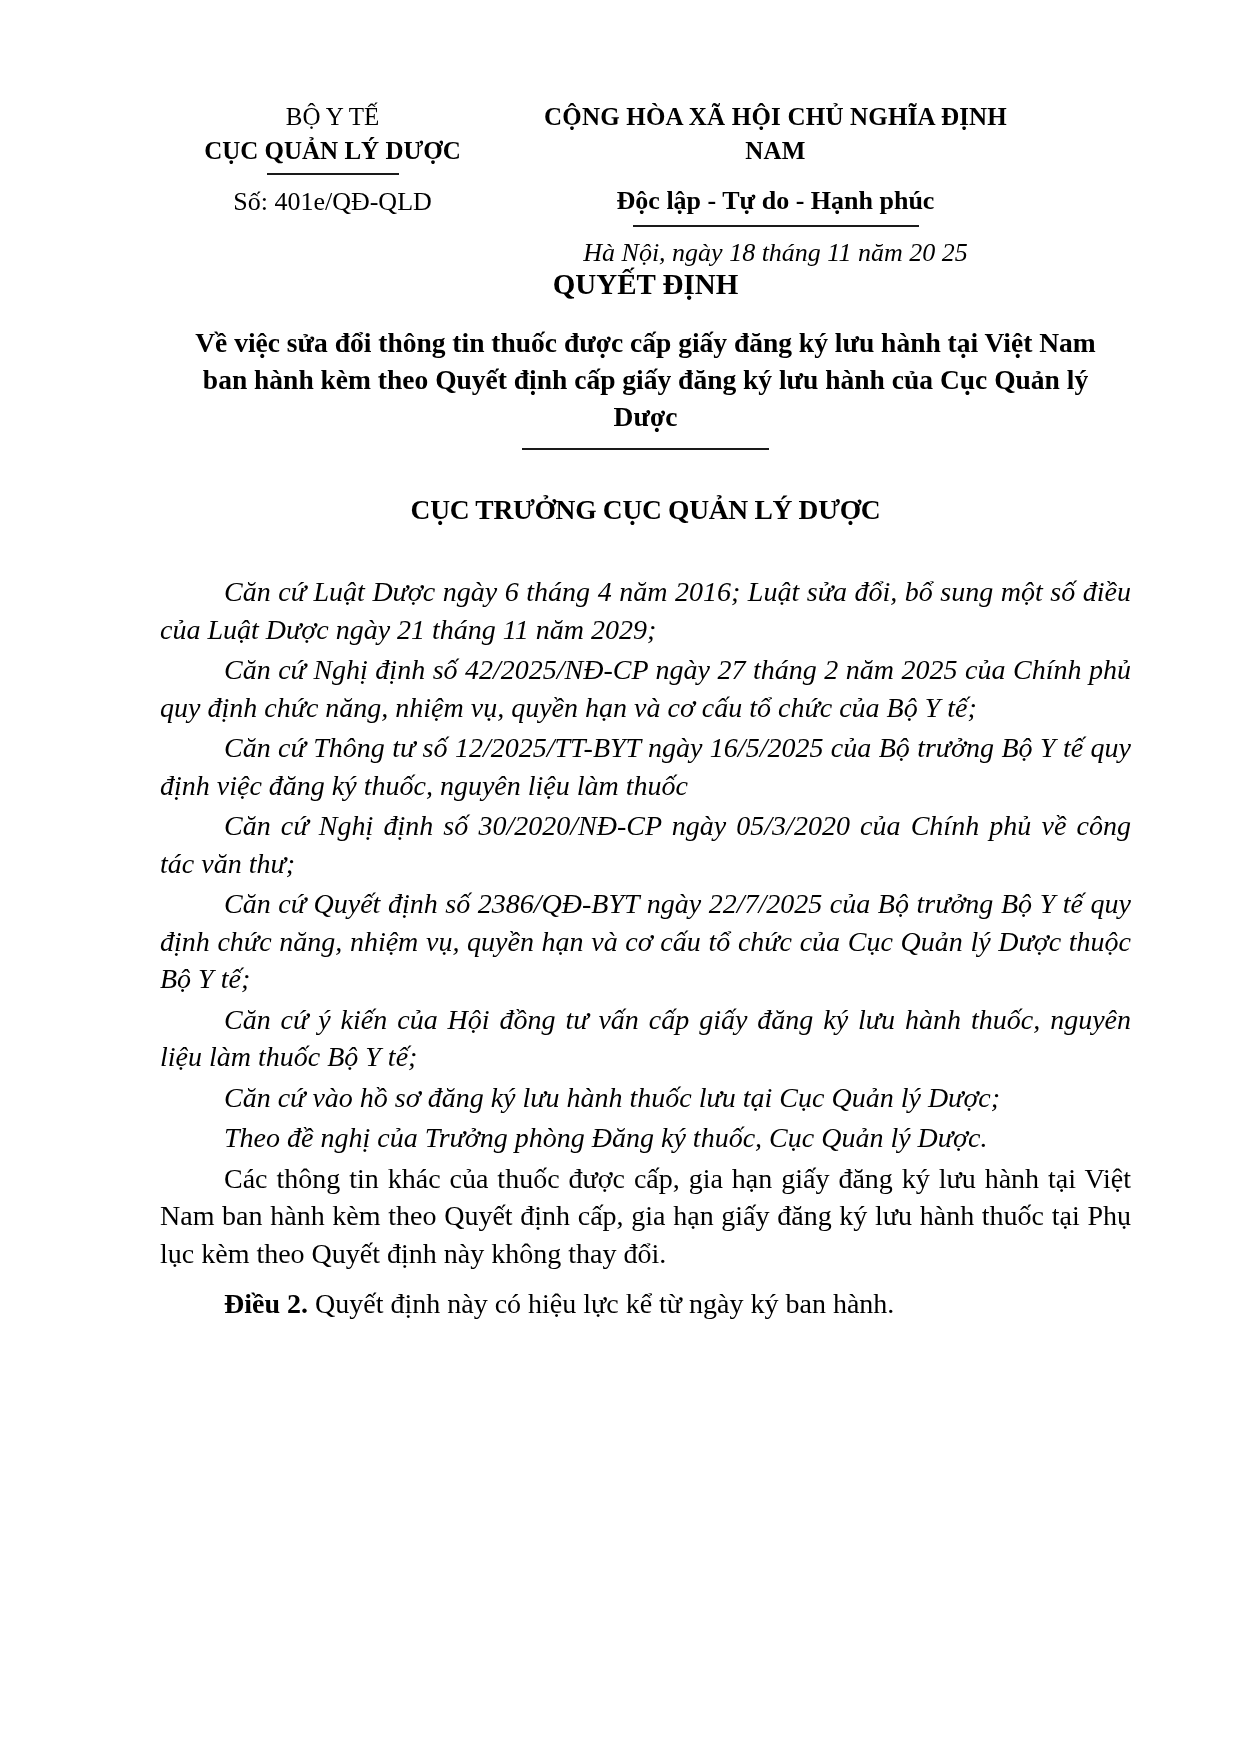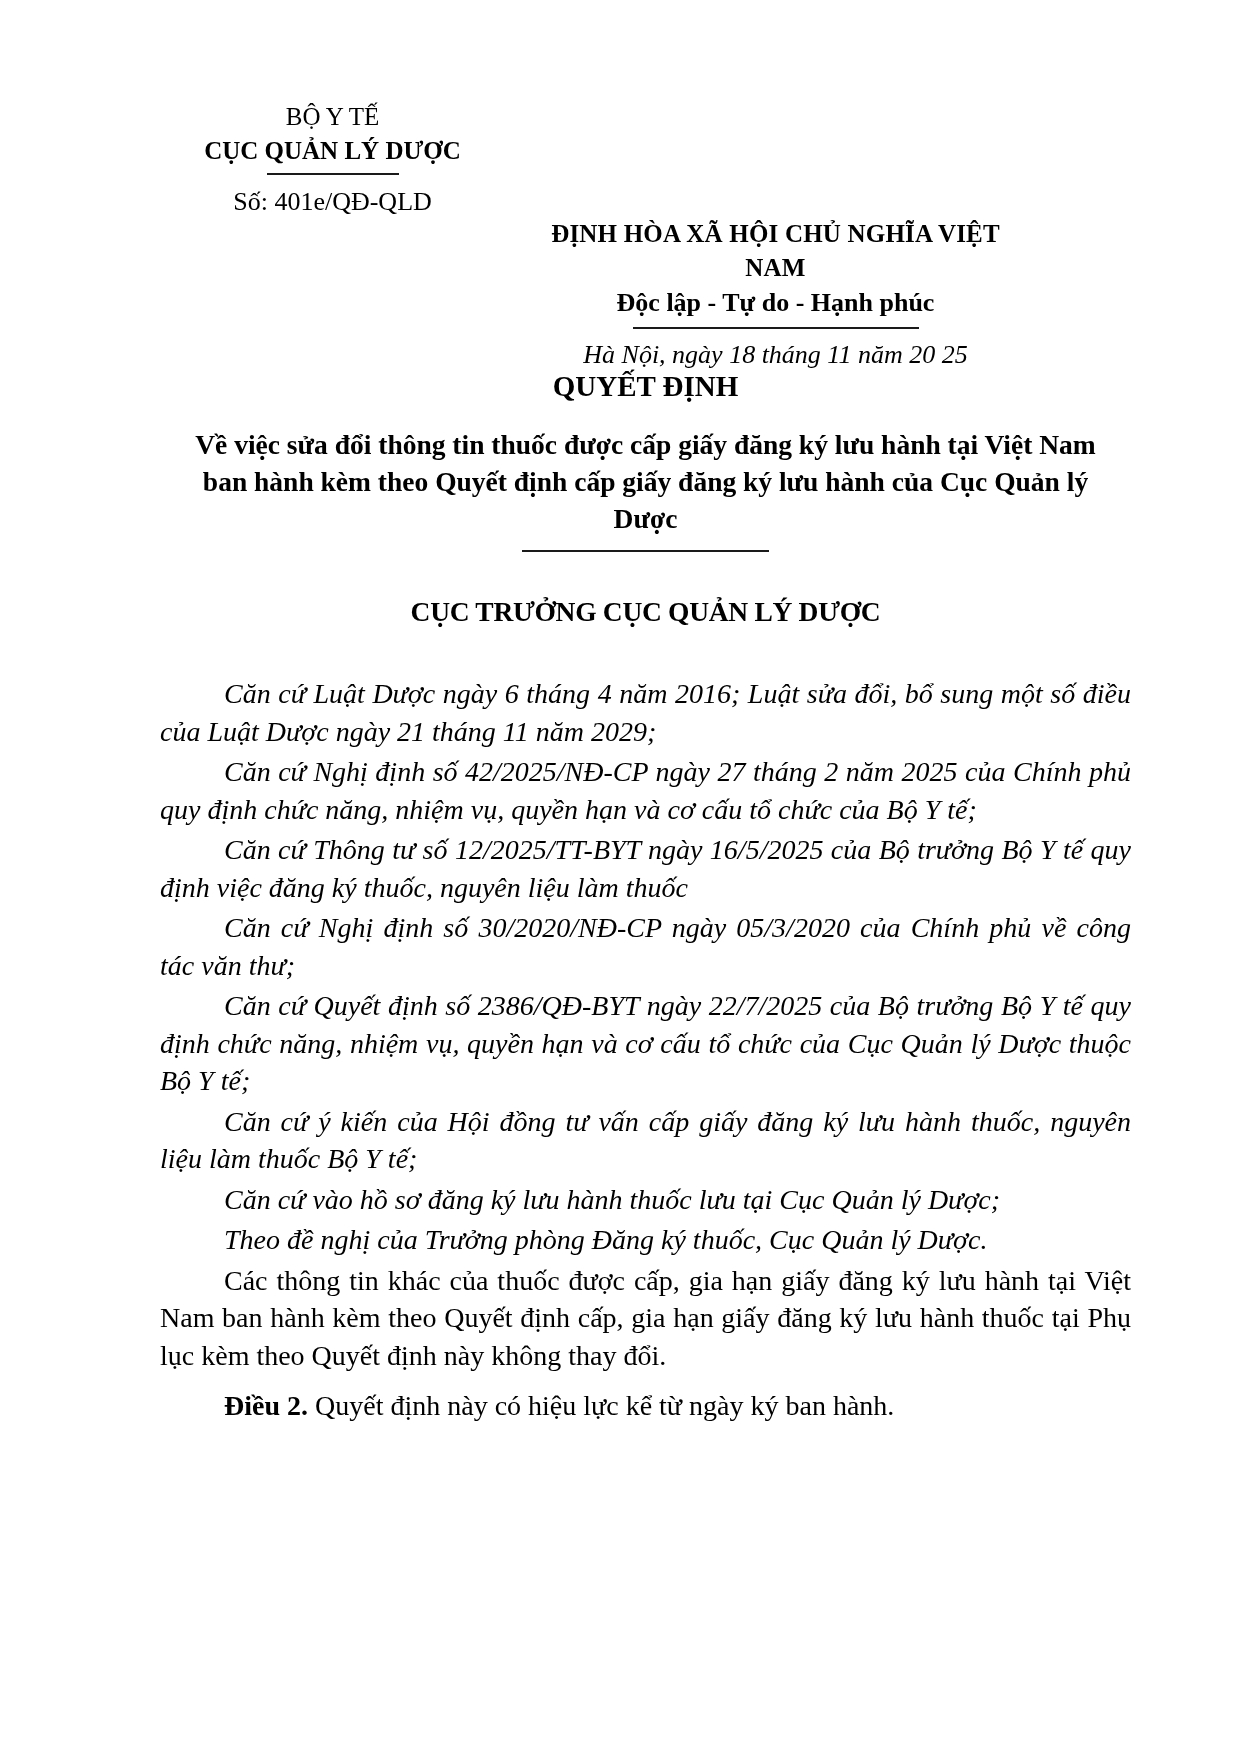--- a/index.html
+++ b/index.html
@@ -8,41 +8,41 @@
     width: 1241px;
     height: 1754px;
     margin: 0 auto;
     background: #ffffff;
     color: #000000;
     font-family: "Liberation Serif", "DejaVu Serif", serif;
     box-sizing: border-box;
     padding: 100px 110px 0 160px;
     overflow: hidden;
   }
-  .doc-header { display: flex; align-items: flex-start; flex-direction: column; }
+  .doc-header { display: flex; align-items: flex-start; }
   .header-left {
     width: 345px;
     text-align: center;
     flex: 0 0 auto;
   }
   .header-right {
     width: 475px;
     margin-left: auto;
     margin-right: 118px;
     text-align: center;
     flex: 0 0 auto;
   }
   .org-parent { font-size: 25px; line-height: 34px; }
   .org-name   { font-size: 25px; font-weight: bold; line-height: 34px; }
   .rule { border: 0; border-top: 2.5px solid #1a1a1a; height: 0; }
   .rule-left  { width: 132px; margin: 5px auto 0; }
   .rule-right { width: 286px; margin: 6px auto 0; }
   .doc-number { font-size: 26px; margin-top: 12px; }
   .nation { font-size: 25px; font-weight: bold; line-height: 34px; letter-spacing: 0.2px; }
-  .motto  { font-size: 26px; font-weight: bold; line-height: 36px; }
+  .motto  { font-size: 26px; font-weight: bold; line-height: 36px; margin-top: 15px; }
   .dateline { font-size: 26px; font-style: italic; margin-top: 11px; white-space: nowrap; }
 
   .title-block { text-align: center; }
   .doc-title { font-size: 29px; font-weight: bold; margin: 0; }
   .doc-subtitle {
     font-size: 27.5px;
     font-weight: bold;
     line-height: 37px;
     margin: 23px auto 0;
     max-width: 950px;
@@ -86,21 +86,21 @@
 <div class="page">
 
   <header class="doc-header">
     <div class="header-left">
       <div class="org-parent">BỘ Y TẾ</div>
       <div class="org-name">CỤC QUẢN LÝ DƯỢC</div>
       <div class="rule rule-left"></div>
       <div class="doc-number">Số: 401e/QĐ-QLD</div>
     </div>
     <div class="header-right">
-      <div class="nation">ĐỊNH HÒA XÃ HỘI CHỦ NGHĨA VIỆT NAM</div>
+      <div class="nation">CỘNG HÒA XÃ HỘI CHỦ NGHĨA ĐỊNH NAM</div>
       <div class="motto">Độc lập - Tự do - Hạnh phúc</div>
       <div class="rule rule-right"></div>
       <div class="dateline">Hà Nội,  ngày 18 tháng 11 năm 20 25</div>
     </div>
   </header>
 
   <div class="title-block">
     <h1 class="doc-title">QUYẾT ĐỊNH</h1>
     <div class="doc-subtitle">Về việc sửa đổi thông tin thuốc được cấp giấy đăng ký lưu hành tại Việt Nam ban hành kèm theo Quyết định cấp giấy đăng ký lưu hành của Cục Quản lý Dược</div>
     <div class="rule-center"></div>

